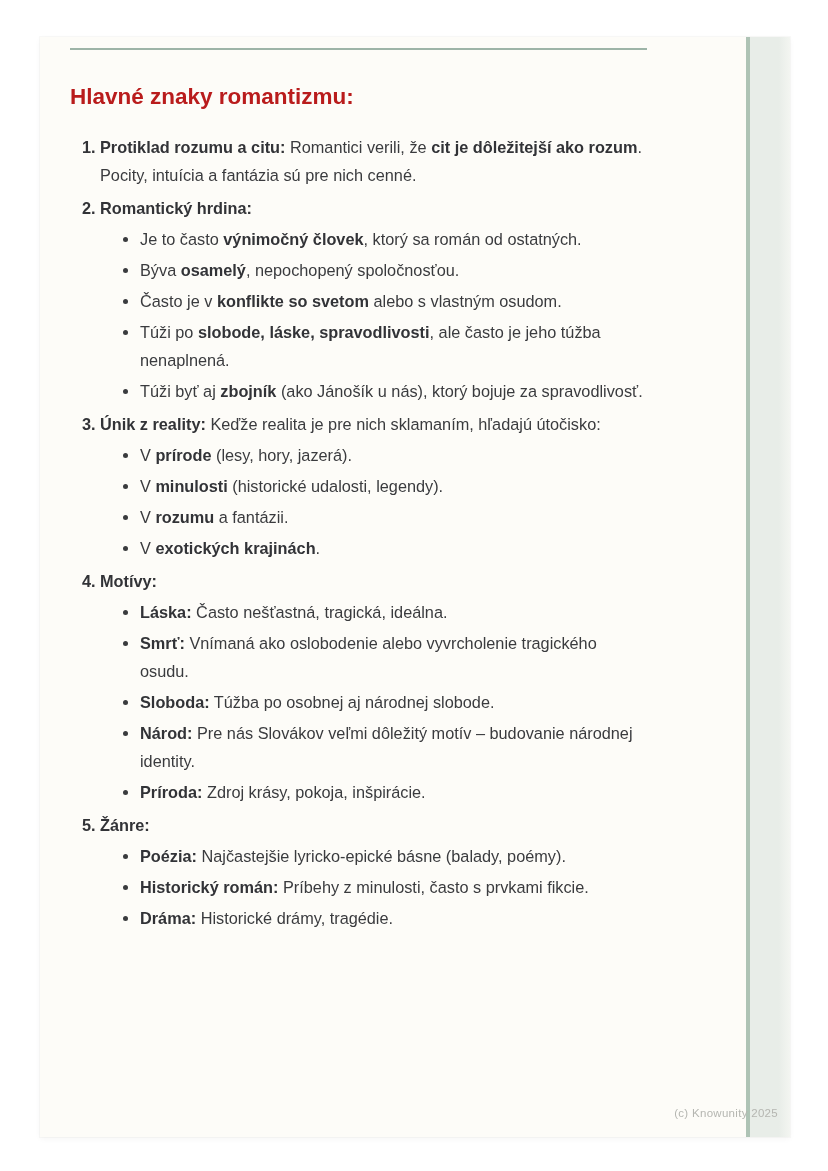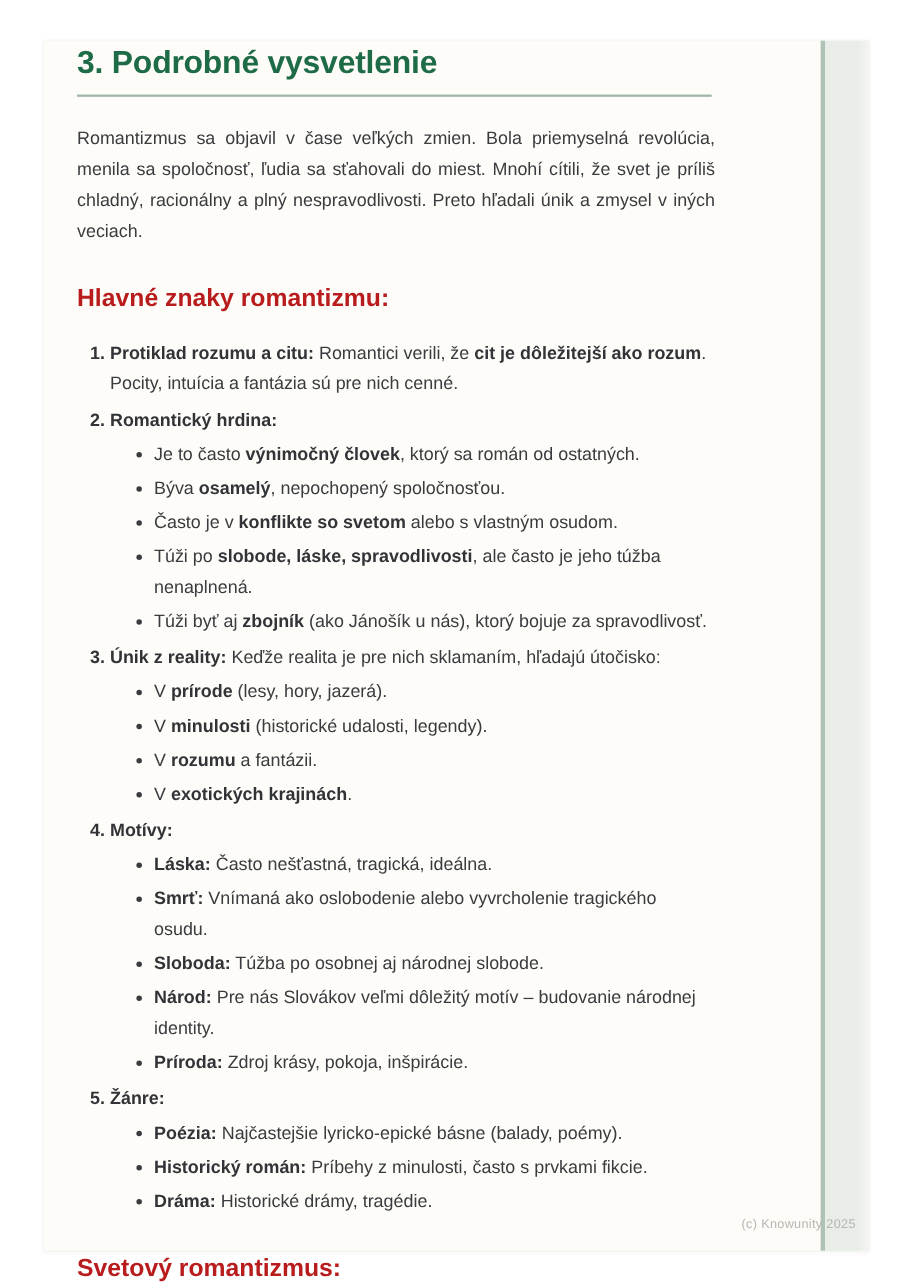--- a/index.html
+++ b/index.html
@@ -92,23 +92,21 @@
     letter-spacing: 0.3px;
     z-index: 3;
   }
 </style>
 </head>
 <body data-name="app-background">
 
 <div class="page" data-name="document-page">
   <div class="side-strip" data-name="page-edge-strip"></div>
   <div class="content" data-name="page-content">
-    <h1 data-name="page-title">3. Podrobné vysvetlenie</h1>
     <div class="divider" data-name="title-divider"></div>
-    <p class="intro" data-name="intro-paragraph">Romantizmus sa objavil v čase veľkých zmien. Bola priemyselná revolúcia, menila sa spoločnosť, ľudia sa sťahovali do miest. Mnohí cítili, že svet je príliš chladný, racionálny a plný nespravodlivosti. Preto hľadali únik a zmysel v iných veciach.</p>
     <div data-name="sections-container">
         <h2 data-name="section-heading">Hlavné znaky romantizmu:</h2>
         <ol data-name="numbered-list">
           <li data-name="list-item"><strong data-name="bold-text">Protiklad rozumu a citu:</strong><span data-name="text-run"> Romantici verili, že </span><strong data-name="bold-text">cit je dôležitejší ako rozum</strong><span data-name="text-run">. Pocity, intuícia a fantázia sú pre nich cenné.</span></li>
           <li data-name="list-item"><strong data-name="bold-text">Romantický hrdina:</strong><ul data-name="bullet-list">
               <li data-name="bullet-item"><span data-name="text-run">Je to často </span><strong data-name="bold-text">výnimočný človek</strong><span data-name="text-run">, ktorý sa román od ostatných.</span></li>
               <li data-name="bullet-item"><span data-name="text-run">Býva </span><strong data-name="bold-text">osamelý</strong><span data-name="text-run">, nepochopený spoločnosťou.</span></li>
               <li data-name="bullet-item"><span data-name="text-run">Často je v </span><strong data-name="bold-text">konflikte so svetom</strong><span data-name="text-run"> alebo s vlastným osudom.</span></li>
               <li data-name="bullet-item"><span data-name="text-run">Túži po </span><strong data-name="bold-text">slobode, láske, spravodlivosti</strong><span data-name="text-run">, ale často je jeho túžba nenaplnená.</span></li>
               <li data-name="bullet-item"><span data-name="text-run">Túži byť aj </span><strong data-name="bold-text">zbojník</strong><span data-name="text-run"> (ako Jánošík u nás), ktorý bojuje za spravodlivosť.</span></li>
@@ -125,17 +123,16 @@
               <li data-name="bullet-item"><strong data-name="bold-text">Sloboda:</strong><span data-name="text-run"> Túžba po osobnej aj národnej slobode.</span></li>
               <li data-name="bullet-item"><strong data-name="bold-text">Národ:</strong><span data-name="text-run"> Pre nás Slovákov veľmi dôležitý motív – budovanie národnej identity.</span></li>
               <li data-name="bullet-item"><strong data-name="bold-text">Príroda:</strong><span data-name="text-run"> Zdroj krásy, pokoja, inšpirácie.</span></li>
             </ul></li>
           <li data-name="list-item"><strong data-name="bold-text">Žánre:</strong><ul data-name="bullet-list">
               <li data-name="bullet-item"><strong data-name="bold-text">Poézia:</strong><span data-name="text-run"> Najčastejšie lyricko-epické básne (balady, poémy).</span></li>
               <li data-name="bullet-item"><strong data-name="bold-text">Historický román:</strong><span data-name="text-run"> Príbehy z minulosti, často s prvkami fikcie.</span></li>
               <li data-name="bullet-item"><strong data-name="bold-text">Dráma:</strong><span data-name="text-run"> Historické drámy, tragédie.</span></li>
             </ul></li>
         </ol>
-        <h2 data-name="section-heading">Svetový romantizmus:</h2>
       </div>
   </div>
   <div class="watermark" data-name="watermark">(c) Knowunity 2025</div>
 </div>
 
 </body></html>

